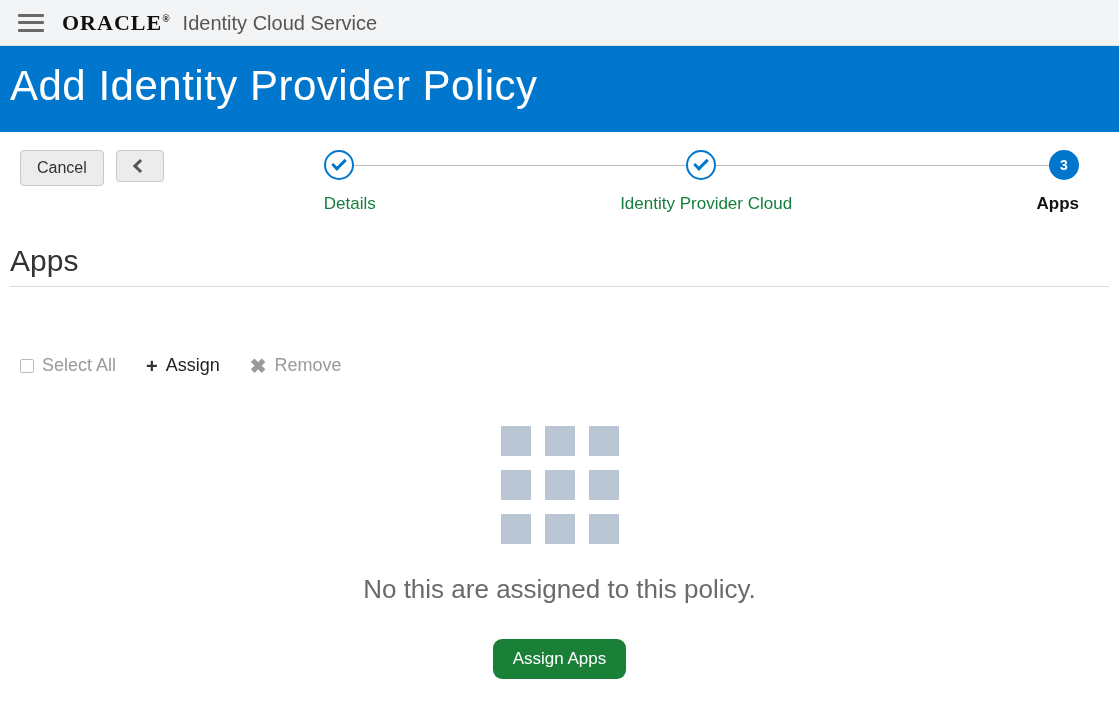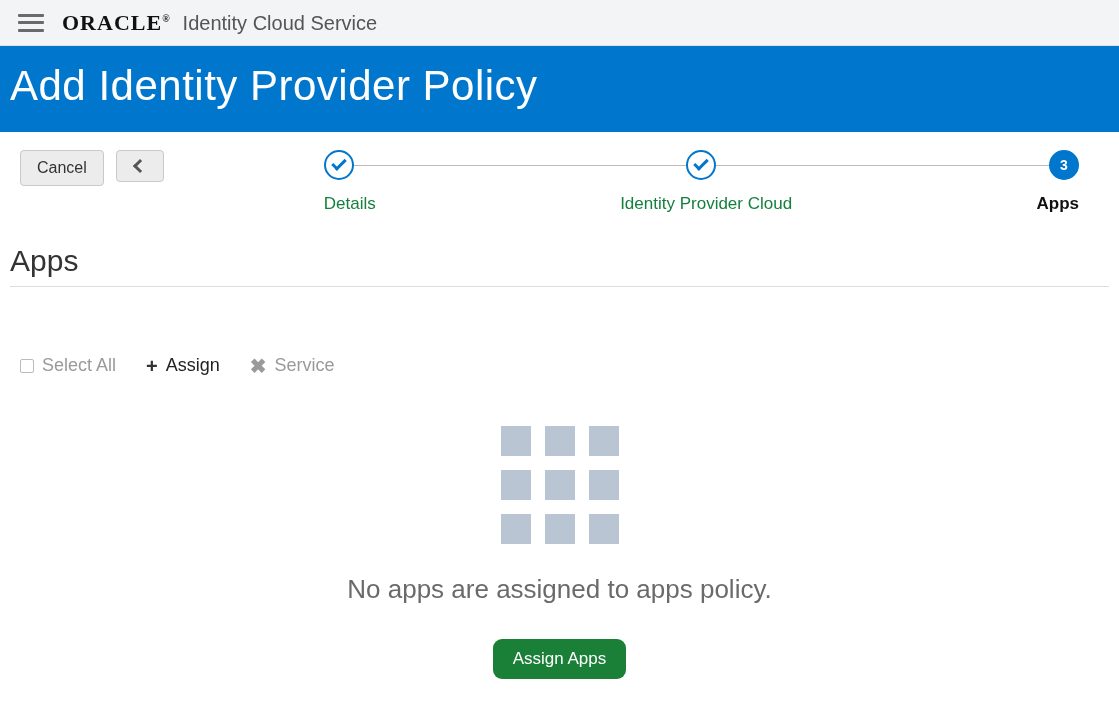--- a/index.html
+++ b/index.html
@@ -103,31 +103,31 @@
   <div class="tb-item disabled">
     <span class="checkbox"></span>
     <span>Select All</span>
   </div>
   <div class="tb-item">
     <span class="plus">+</span>
     <span>Assign</span>
   </div>
   <div class="tb-item disabled">
     <span class="x-icon">✖</span>
-    <span>Service</span>
+    <span>Remove</span>
   </div>
 </div>
 
 <div class="empty-state">
   <div class="grid9">
     <div></div>
       <div></div>
       <div></div>
     <div></div>
       <div></div>
       <div></div>
     <div></div>
       <div></div>
       <div></div>
   </div>
-  <div class="empty-text">No apps are assigned to apps policy.</div>
+  <div class="empty-text">No this are assigned to this policy.</div>
   <button class="primary-btn">Assign Apps</button>
 </div>
 
 </body></html>

